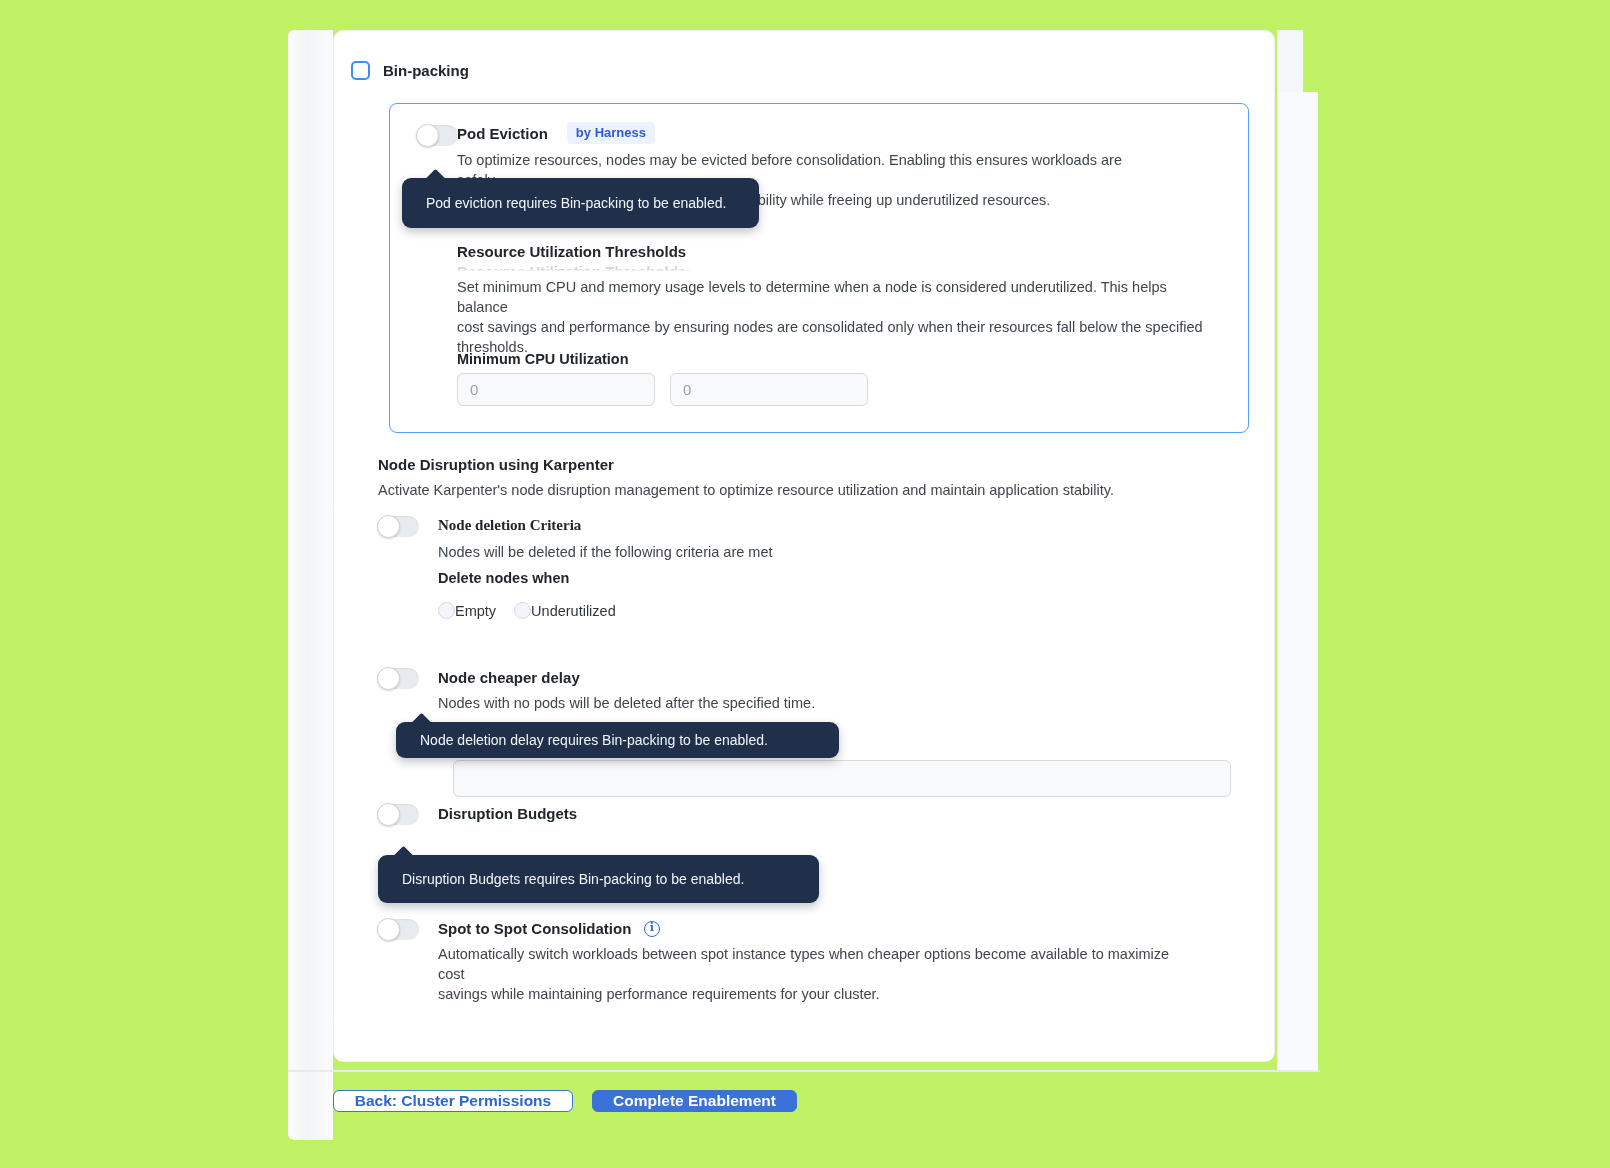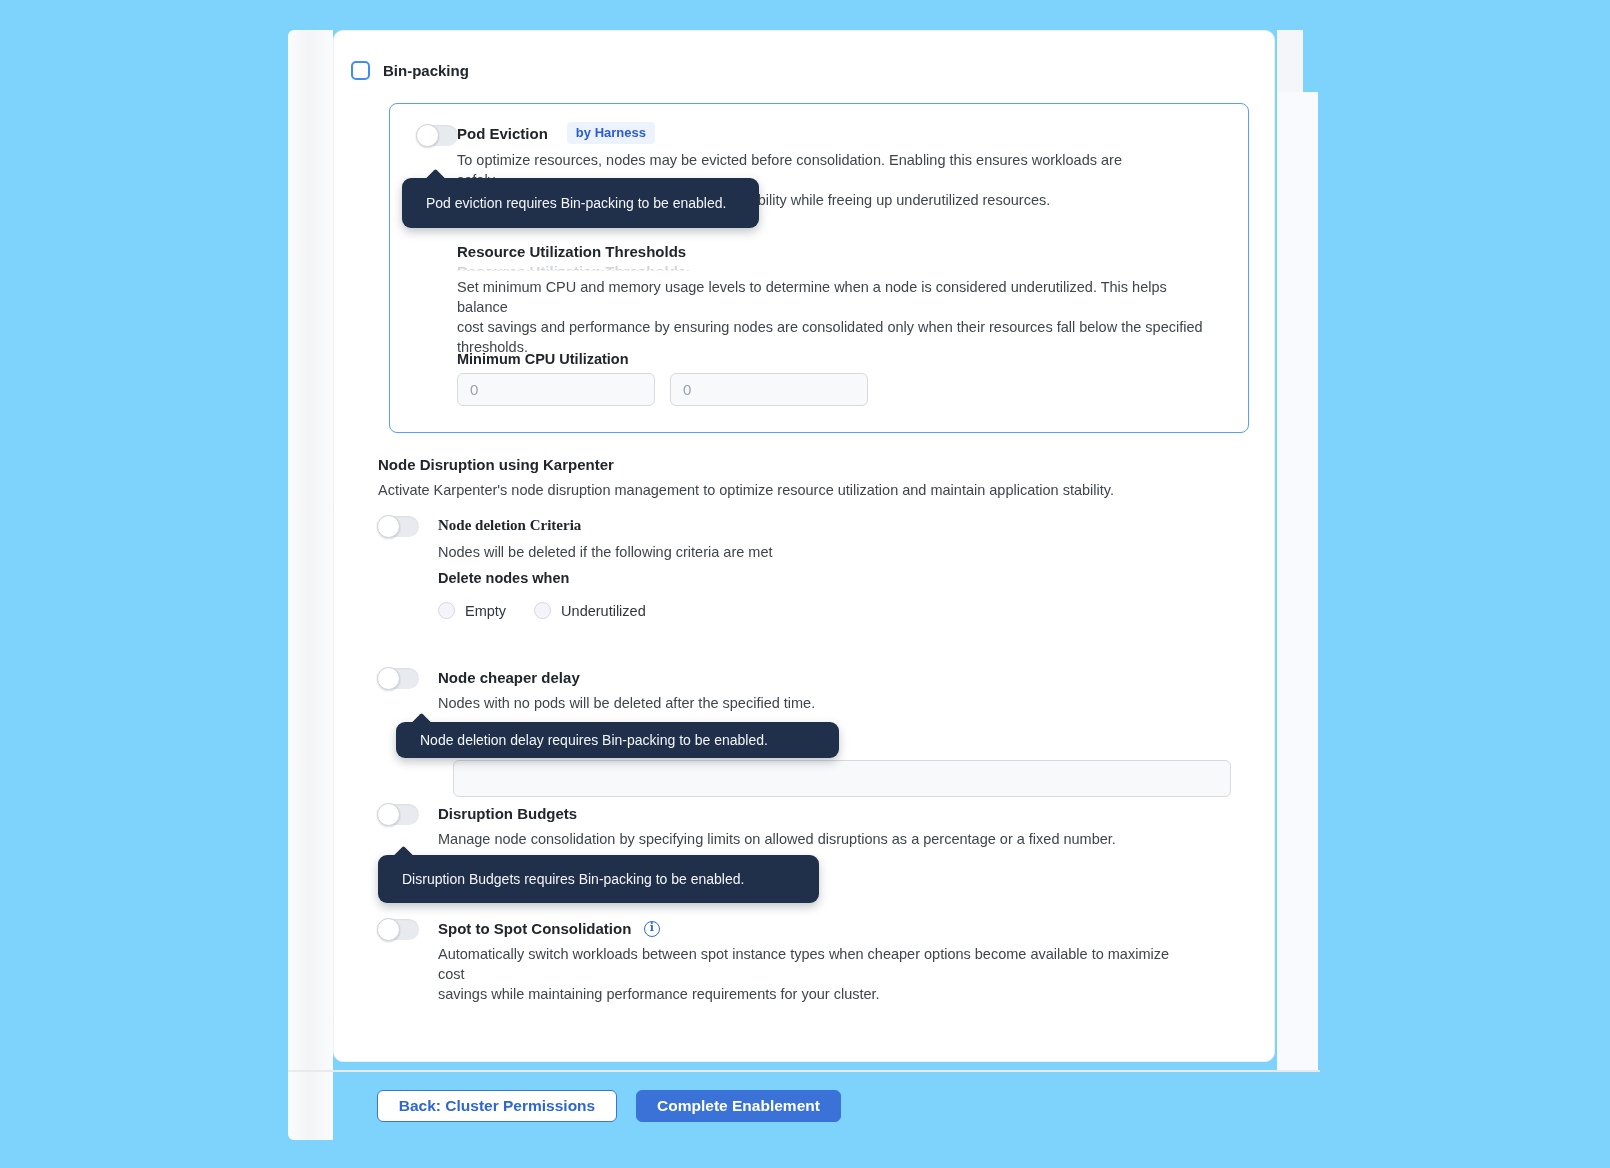--- a/index.html
+++ b/index.html
@@ -1,18 +1,18 @@
 <!DOCTYPE html>
 <html><head>
 <meta charset="utf-8">
 <style>
   * { margin:0; padding:0; box-sizing:border-box; }
   html,body { width:1610px; height:1168px; background:#ffffff;
     font-family:"Liberation Sans","DejaVu Sans",sans-serif; color:#22272e; }
-  #stage { position:relative; width:1610px; height:1168px; overflow:hidden; background:#7dd3fc; }
+  #stage { position:relative; width:1610px; height:1168px; overflow:hidden; background:#bef264; }
 
   
   .rail-left { position:absolute; left:288px; top:30px; width:45px; height:1110px;
     background:linear-gradient(to right,#fbfcfd,#f2f4f6 45%,#fafbfc); border-radius:6px 0 0 6px; }
   .rail-right-a { position:absolute; left:1277px; top:30px; width:26px; height:62px; background:#f4f6fa; }
   .rail-right-b { position:absolute; left:1277px; top:92px; width:41px; height:980px; background:#f8fafd; }
 
   
   #card { position:absolute; left:333px; top:30px; width:942px; height:1032px;
     background:#ffffff; border:1px solid #edeff2; border-radius:10px; }
@@ -54,23 +54,23 @@
   .ghost-heading { position:absolute; height:8px; overflow:hidden; opacity:.38; color:#8d949c;
     font-size:15px; font-weight:700; border-bottom:1px dashed #c9ccd1; }
 
   .info-icon { display:inline-block; width:16px; height:16px; border:1.4px solid #2f6bd8; border-radius:50%;
     margin-left:8px; vertical-align:-3px; position:relative; }
   .info-icon::after { content:"i"; position:absolute; left:0; right:0; top:-1px; text-align:center;
     font-size:11px; font-weight:700; color:#2f6bd8; font-family:"DejaVu Serif",serif; }
 
   
   .footer-divider { position:absolute; left:288px; top:1070px; width:1032px; height:2px; background:#e8eaee; }
-  .btn { position:absolute; top:1090px; height:32px; border-radius:6px; font-size:15.5px; font-weight:700;
+  .btn { position:absolute; top:1090px; height:22px; border-radius:6px; font-size:15.5px; font-weight:700;
     display:flex; align-items:center; justify-content:center; cursor:pointer;
-    font-family:"Liberation Sans","DejaVu Sans",sans-serif;margin-left:44px; }
+    font-family:"Liberation Sans","DejaVu Sans",sans-serif; }
   #btn-back { left:333px; width:240px; background:#fff; border:1.5px solid #3b72d8; color:#2e66d3; }
   #btn-complete { left:592px; width:205px; background:#3b72d8; border:1.5px solid #3b72d8; color:#ffffff; }
 
   .abs { position:absolute; }
   .row-center { display:flex; align-items:center; }
 </style>
 </head>
 <body>
 
 <div id="stage">
@@ -122,21 +122,21 @@
     <div class="abs bold-label" style="left:44px; top:425px;">Node Disruption using Karpenter</div>
     <div class="abs desc" style="left:44px; top:449px; width:780px;">Activate Karpenter's node disruption management to optimize resource utilization and maintain application stability.</div>
 
     <span class="toggle" style="left:44px; top:485px;">
       <span class="knob"></span>
     </span>
     <div class="abs bold-label" style="left:104px; top:486px;font-family:Liberation Serif, serif;">Node deletion Criteria</div>
     <div class="abs desc" style="left:104px; top:511px; width:700px;">Nodes will be deleted if the following criteria are met</div>
     <div class="abs" style="left:104px; top:539px; font-size:14.5px; font-weight:700; color:#21262d;">Delete nodes when</div>
 
-    <div class="abs row-center" style="left:104px; top:571px; gap:10px;">
+    <div class="abs row-center" style="left:104px; top:571px; ">
       <span class="radio"></span>
       <span style="font-size:14.5px; color:#30363d; margin-right:18px;">Empty</span>
       <span class="radio"></span>
       <span style="font-size:14.5px; color:#30363d;">Underutilized</span>
     </div>
 
     <span class="toggle" style="left:44px; top:637px;">
       <span class="knob"></span>
     </span>
     <div class="abs bold-label" style="left:104px; top:638px;">Node cheaper delay</div>
@@ -146,21 +146,20 @@
 
     <div class="tooltip" style="left:62px; top:691px; width:443px; height:36px;">
       <span class="arrow" style="left:18px;"></span>
       <span class="tip-text">Node deletion delay requires Bin-packing to be enabled.</span>
     </div>
 
     <span class="toggle" style="left:44px; top:773px;">
       <span class="knob"></span>
     </span>
     <div class="abs bold-label" style="left:104px; top:774px;">Disruption Budgets</div>
-    <div class="abs desc" style="left:104px; top:798px; width:760px;">Manage node consolidation by specifying limits on allowed disruptions as a percentage or a fixed number.</div>
 
     <div class="tooltip" style="left:44px; top:824px; width:441px; height:48px;">
       <span class="arrow" style="left:18px;"></span>
       <span class="tip-text">Disruption Budgets requires Bin-packing to be enabled.</span>
     </div>
 
     <span class="toggle" style="left:44px; top:888px;">
       <span class="knob"></span>
     </span>
     <div class="abs" style="left:104px; top:889px;">

